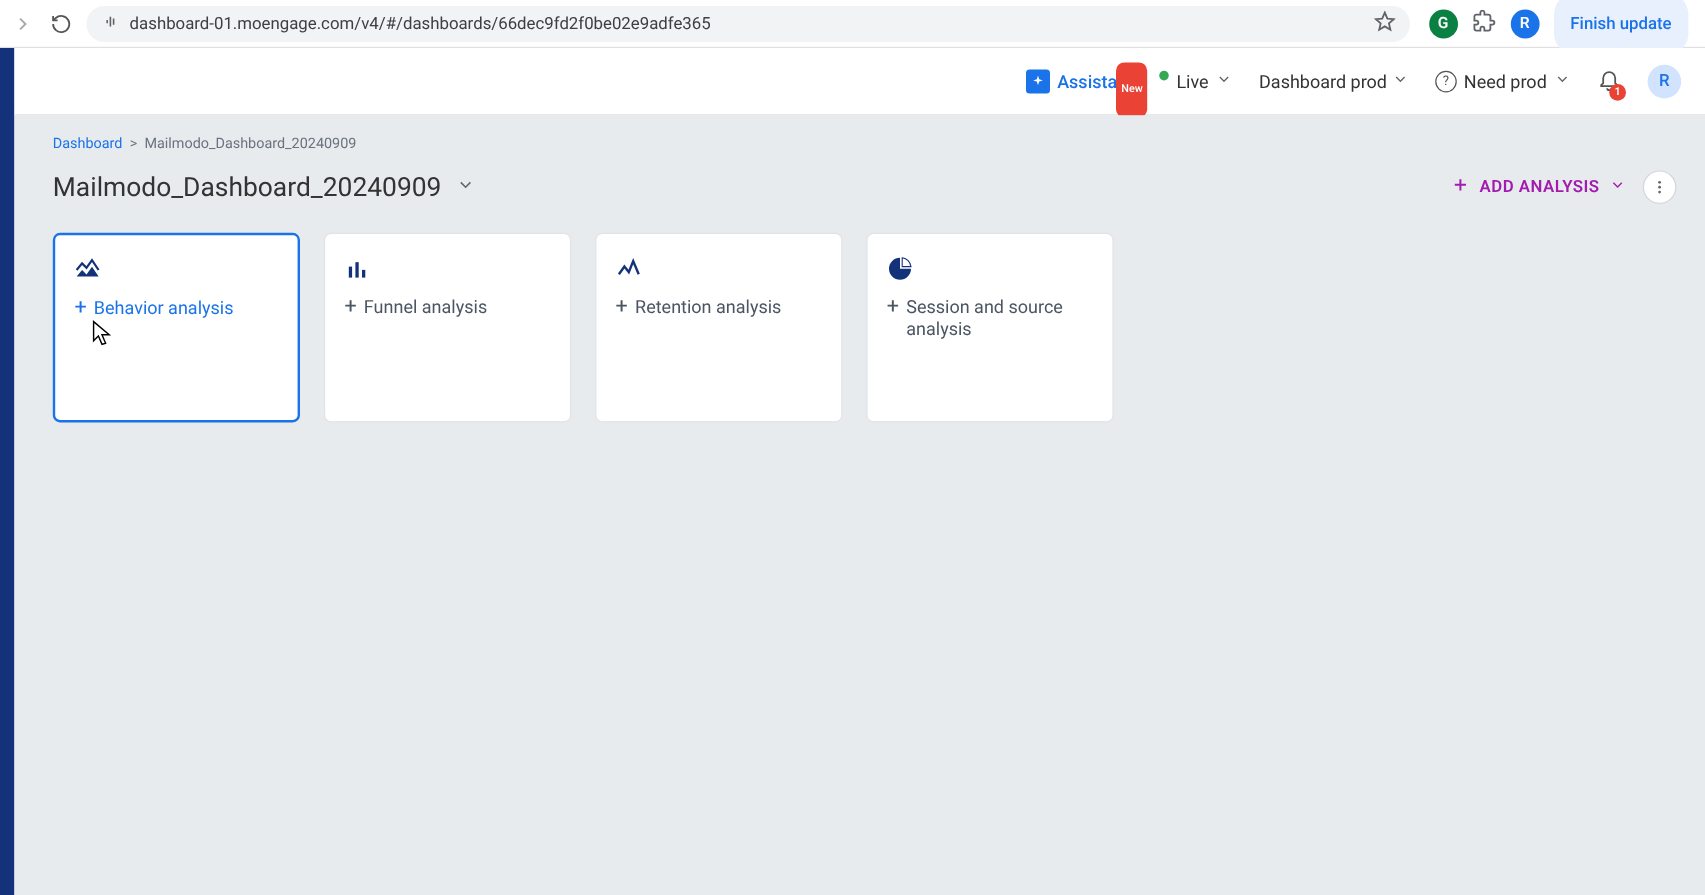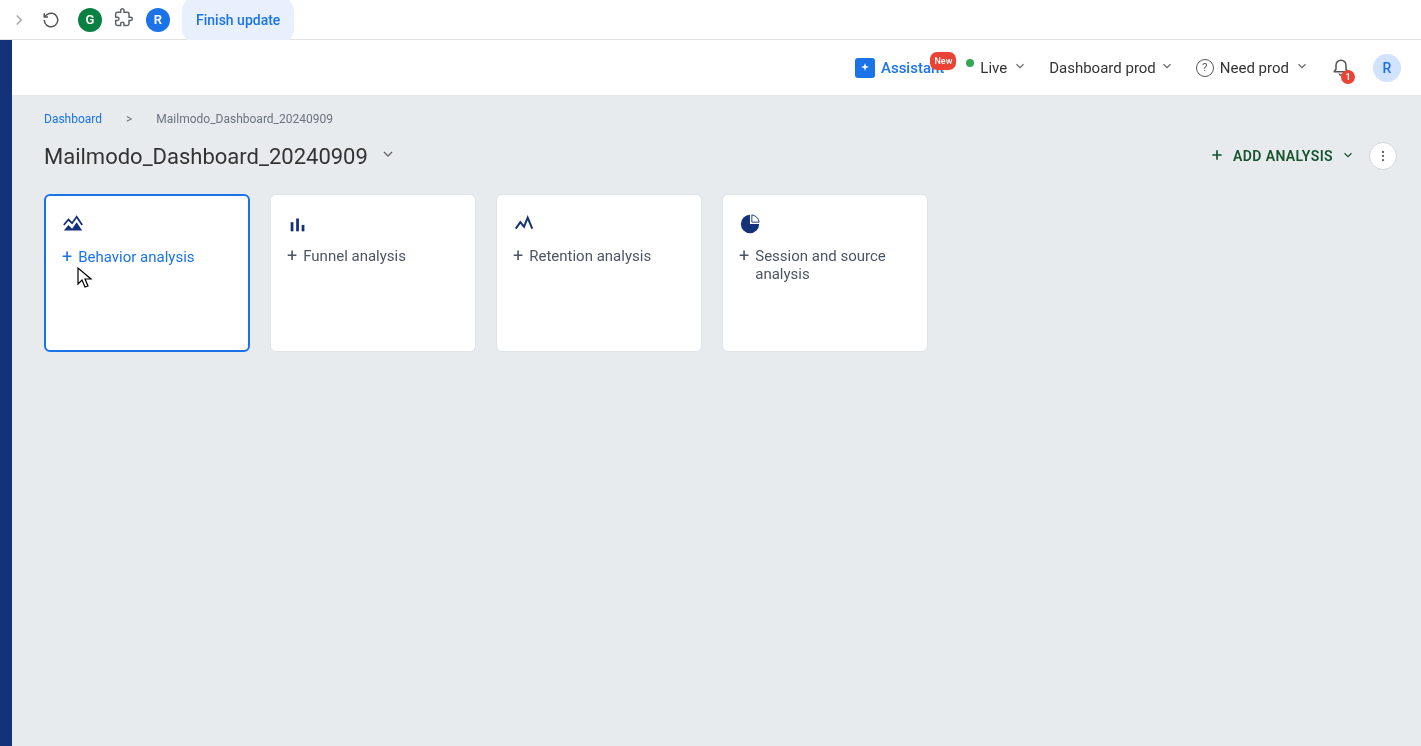--- a/index.html
+++ b/index.html
@@ -70,21 +70,21 @@
   color:#1a73e8; font-size:15px; font-weight:500;
   position:relative;
 }
 .assistant-icon {
   width:20px; height:20px; background:#1a73e8; border-radius:3px;
   display:flex; align-items:center; justify-content:center; color:#fff;
 }
 .assistant-badge {
   position:absolute; top:-6px; right:-12px;
   background:#ea4335; color:#fff; font-size:9px;
-  border-radius:7px; padding:4px 4px;
+  border-radius:7px; padding:18px 4px;
 }
 .live {
   display:flex; align-items:flex-start; gap:6px;
   color:#333; font-size:15px;
 }
 .live-dot { width:8px; height:8px; background:#34a853; border-radius:50%; }
 .workspace {
   display:flex; align-items:center; gap:4px;
   color:#333; font-size:15px;
 }
@@ -128,36 +128,36 @@
 .main {
   position:absolute;
   left:12px; right:0;
   top:96px;
   bottom:0;
   background:#e8ebed;
   padding: 16px 24px 16px 32px;
 }
 .breadcrumb {
   font-size:12px; color:#6b7280;
-  display:flex; gap:24px; align-items:center;
+  display:flex; gap:6px; align-items:center;
 }
 .breadcrumb .bc-link { color:#1a73e8; }
 .title-row {
   display:flex; align-items:center; justify-content:space-between;
   margin-top:16px;
 }
 .title-left { display:flex; align-items:center; gap:12px; }
 .dash-title {
   font-size:22px; color:#333;
 }
 .title-chev { color:#666; }
 .title-right { display:flex; align-items:center; gap:14px; }
 .add-analysis {
   display:flex; align-items:center; gap:8px;
-  color:#14532d; font-size:14px; font-weight:600; letter-spacing:0.4px;
+  color:#a21caf; font-size:14px; font-weight:600; letter-spacing:0.4px;
 }
 .more-btn {
   width:28px; height:28px;
   border:1px solid #d0d7de; border-radius:50%;
   display:flex; align-items:center; justify-content:center;
   color:#666; background:#fff;
 }
 
 
 .cards {
@@ -200,20 +200,33 @@
   <div class="nav-btn forward">
     <svg width="18" height="18" viewBox="0 0 24 24" fill="none" stroke="currentColor" stroke-width="2.2">
         <path d="M9 18l6-6-6-6"></path>
       </svg>
   </div>
   <div class="reload-btn">
     <svg width="18" height="18" viewBox="0 0 24 24" fill="none" stroke="currentColor" stroke-width="2">
         <path d="M3 12a9 9 0 1 0 3-6.7L3 8"></path>
         <path d="M3 3v5h5"></path>
       </svg>
+  </div>
+  <div class="url-bar">
+    <span class="site-icon">
+      <svg width="16" height="16" viewBox="0 0 24 24" fill="currentColor">
+          <path d="M7 10h2v4H7zm4-4h2v12h-2zm4 2h2v8h-2z"></path>
+        </svg>
+    </span>
+    <span class="url-text">dashboard-01.moengage.com/v4/#/dashboards/66dec9fd2f0be02e9adfe365</span>
+    <span style="color:#5f6368;">
+      <svg width="18" height="18" viewBox="0 0 24 24" fill="none" stroke="currentColor" stroke-width="2">
+          <path d="M12 17.3l-6.2 3.7 1.6-7L2 9.3l7.1-.6L12 2l2.9 6.7 7.1.6-5.4 4.7 1.6 7z"></path>
+        </svg>
+    </span>
   </div>
   <div class="browser-right">
     <div class="ext-icon ext-g">G</div>
     <div class="puzzle">
       <svg width="20" height="20" viewBox="0 0 24 24" fill="none" stroke="currentColor" stroke-width="1.8">
           <path d="M20 11h-2V7a2 2 0 0 0-2-2h-4V3a2 2 0 1 0-4 0v2H4a2 2 0 0 0-2 2v4h2a2 2 0 1 1 0 4H2v4a2 2 0 0 0 2 2h4v-2a2 2 0 1 1 4 0v2h4a2 2 0 0 0 2-2v-4h2a2 2 0 1 0 0-4z"></path>
         </svg>
     </div>
     <div class="ext-icon ext-r">R</div>
     <div class="finish-btn">Finish update</div>

